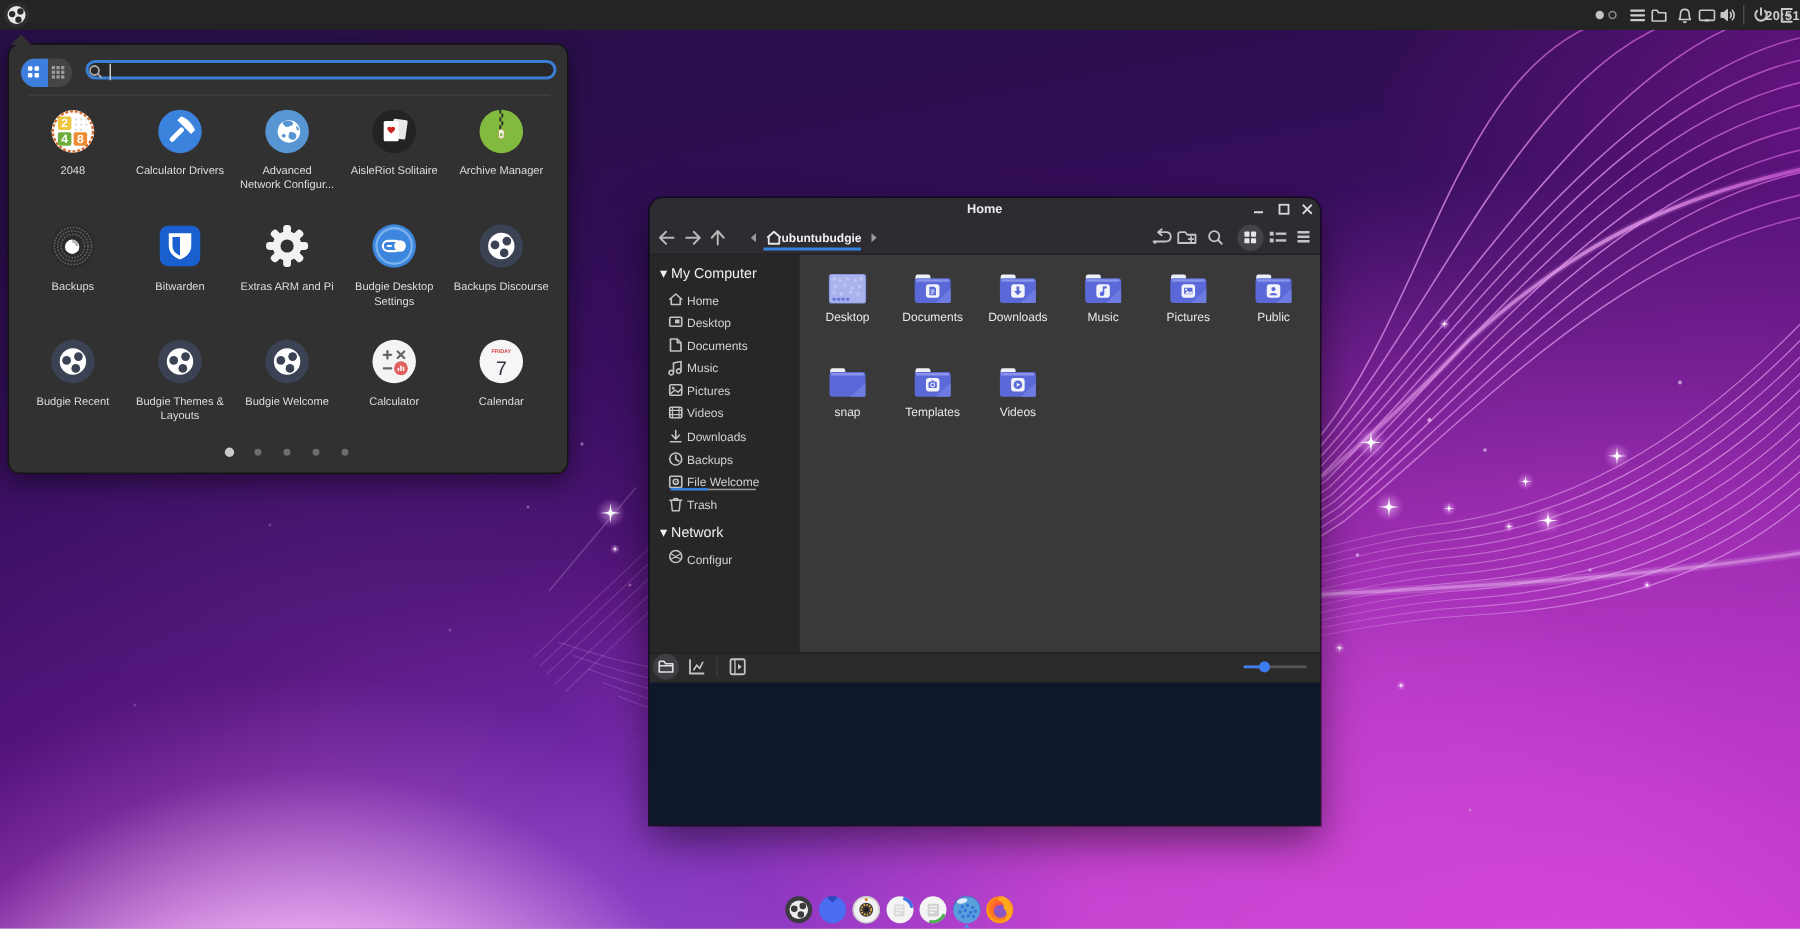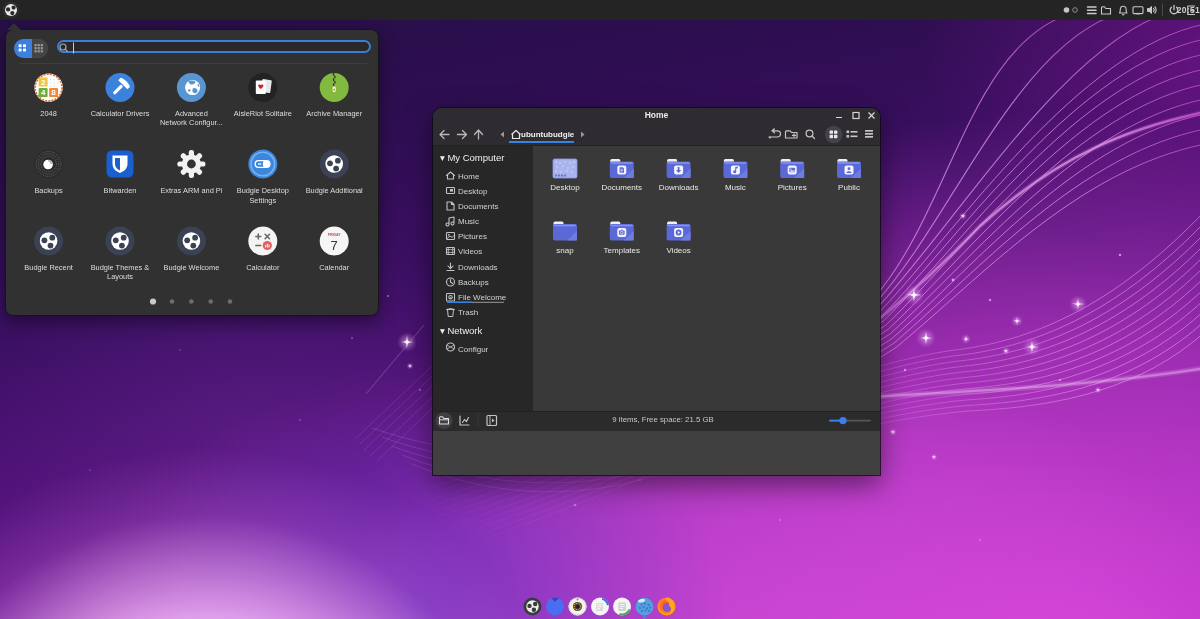--- a/index.html
+++ b/index.html
@@ -52,22 +52,22 @@
     position:absolute; left:50.5px; top:9.5px; width:314.5px; height:13px;
     border:2px solid #3a7fd5; border-radius:10px; background:#282828;
   }
   .applabel {
     position:absolute; width:78px; text-align:center; font-size:7.4px; color:#dedede;
     line-height:9.5px;
   }
 
   
   #win {
-    position:absolute; left:433px; top:108px; width:447px; height:367px;
-    border-radius:9px 9px 0 0; background:#404040;
+    position:absolute; left:433px; top:132px; width:447px; height:418px;
+    border-radius:9px 9px 0 0; background:#0f172a;
     box-shadow:0 0 0 1px rgba(10,10,14,0.75), 0 10px 28px rgba(0,0,0,0.5);
     overflow:hidden;
   }
   #header {
     position:absolute; left:0; top:0; width:447px; height:38px;
     background:#2e2c31; border-bottom:1px solid #232126;
   }
   #sidebar {
     position:absolute; left:0; top:38px; width:100px; height:264.5px;
     background:#272727; color:#dedede; font-size:10px;
@@ -421,21 +421,21 @@
   <div style="position:absolute;left:13px;top:33px;width:348px;border-top:1px solid #3e3e3e"></div>
   <div class="applabel" style="left:3.6px;top:78.5px">2048</div>
   <div class="applabel" style="left:75px;top:78.5px">Calculator Drivers</div>
   <div class="applabel" style="left:146.4px;top:78.5px">Advanced<br>Network Configur...</div>
   <div class="applabel" style="left:217.8px;top:78.5px">AisleRiot Solitaire</div>
   <div class="applabel" style="left:289.2px;top:78.5px">Archive Manager</div>
   <div class="applabel" style="left:3.6px;top:156px">Backups</div>
   <div class="applabel" style="left:75px;top:156px">Bitwarden</div>
   <div class="applabel" style="left:146.4px;top:156px">Extras ARM and Pi</div>
   <div class="applabel" style="left:217.8px;top:156px">Budgie Desktop<br>Settings</div>
-  <div class="applabel" style="left:289.2px;top:156px">Budgie Additional</div>
+  <div class="applabel" style="left:289.2px;top:156px">Backups Discourse</div>
   <div class="applabel" style="left:3.6px;top:232.5px">Budgie Recent</div>
   <div class="applabel" style="left:75px;top:232.5px">Budgie Themes &amp;<br>Layouts</div>
   <div class="applabel" style="left:146.4px;top:232.5px">Budgie Welcome</div>
   <div class="applabel" style="left:217.8px;top:232.5px">Calculator</div>
   <div class="applabel" style="left:289.2px;top:232.5px">Calendar</div>
 </div>
 
 <div id="win">
   <div id="header"></div>
   <div id="sidebar"></div>
@@ -480,21 +480,20 @@
   <div class="folderwrap" style="left:104px;top:134.5px">
       <div class="fl">snap</div>
     </div>
   <div class="folderwrap" style="left:160.8px;top:134.5px">
       <div class="fl">Templates</div>
     </div>
   <div class="folderwrap" style="left:217.6px;top:134.5px">
       <div class="fl">Videos</div>
     </div>
 
-  <div style="position:absolute;left:13px;top:307px;width:434px;text-align:center;font-size:7.8px;color:#c8c8c8">9 items, Free space: 21.5 GB</div>
 
   <svg id="winsvg" class="abs" style="left:0;top:0" width="447" height="323" viewBox="0 0 447 323">
     <defs>
       <g id="fldr">
         <rect x="0.5" y="0" width="10" height="5" rx="1.5" fill="#eef0f8"></rect>
         <rect x="0" y="2.5" width="24" height="16.5" rx="2" fill="#5b69d8"></rect>
         <rect x="1" y="3.2" width="22" height="1.6" rx="0.8" fill="#8a94ea"></rect>
         <path d="M14,19 L24,9.5 L24,19 Z" fill="#727fe2" opacity="0.85"></path>
       </g>
       <g id="emb">

